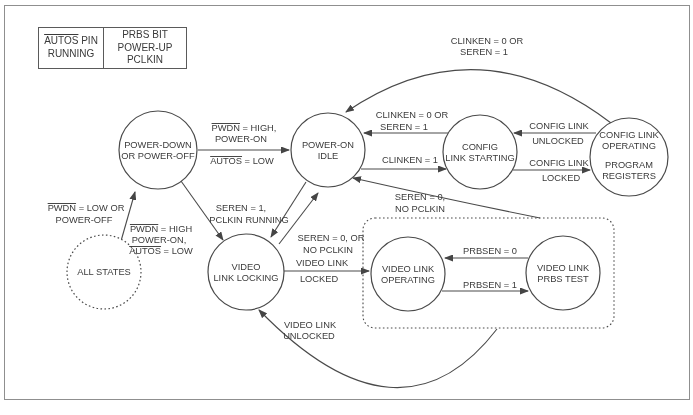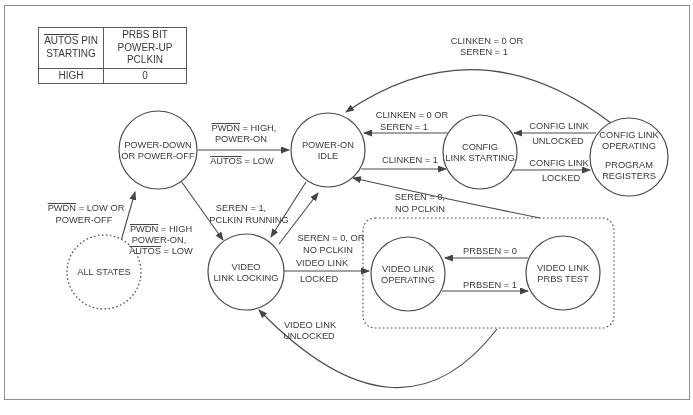--- a/index.html
+++ b/index.html
@@ -21,29 +21,25 @@
 </style>
 </head>
 <body>
 
 <div class="stage">
   <div class="frame"></div>
 
   <table class="autos-table">
     <thead>
       <tr>
-        <th style="width:60px"><span class="ov">AUTOS</span><span> PIN</span><br><span>STARTING</span></th>
+        <th style="width:60px"><span class="ov">AUTOS</span><span> PIN</span><br><span>RUNNING</span></th>
         <th><span>PRBS BIT</span><br><span>POWER-UP PCLKIN</span></th>
       </tr>
     </thead>
     <tbody>
-      <tr>
-        <td>HIGH</td>
-        <td>0</td>
-      </tr>
     </tbody>
   </table>
 
   <svg width="693" height="415" viewBox="0 0 693 415">
     <defs>
       <marker id="arrow" markerWidth="9" markerHeight="7" refX="8" refY="3.5" orient="auto" markerUnits="userSpaceOnUse">
         <path d="M0,0 L9,3.5 L0,7 Z" fill="#454545"></path>
       </marker>
     </defs>
 

